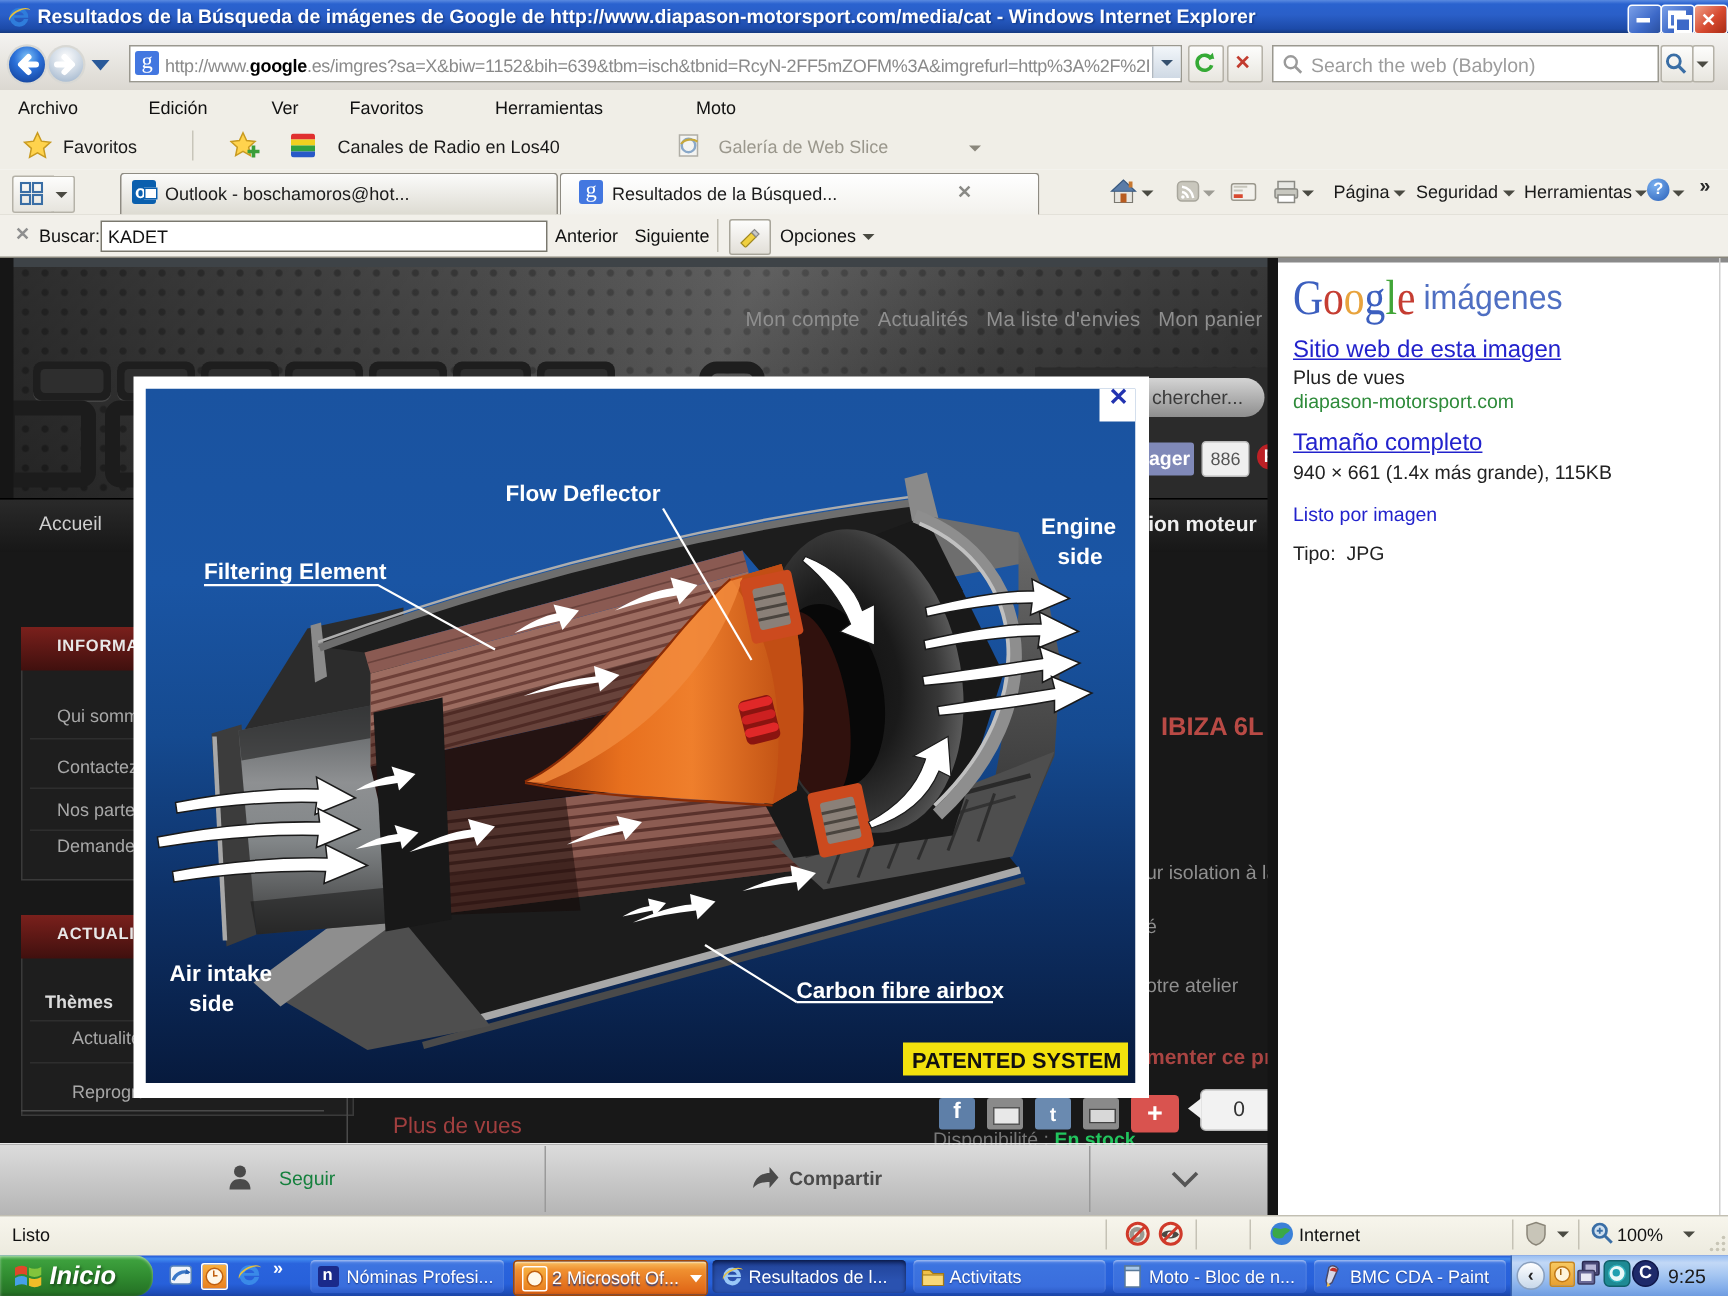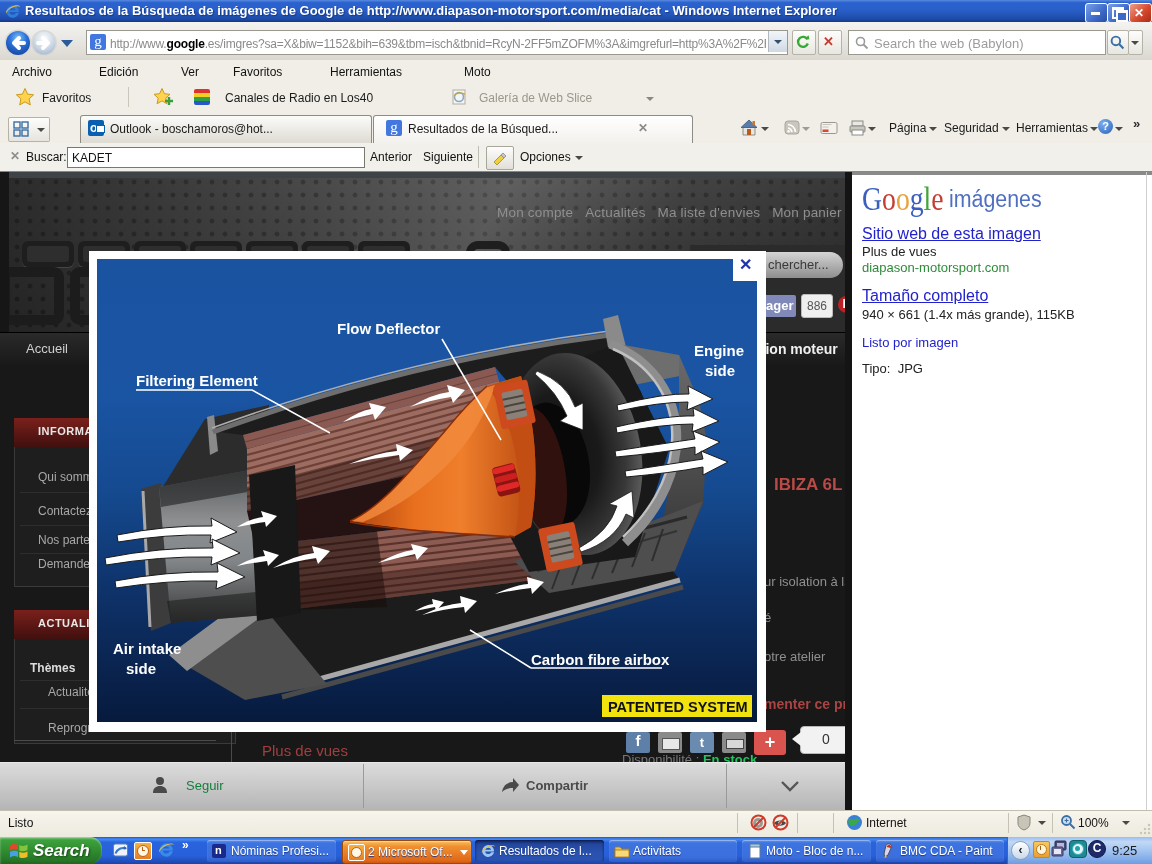--- a/index.html
+++ b/index.html
@@ -580,21 +580,21 @@
   </svg>
 
 <div class="abs" id="taskbar"></div>
 <div class="abs" style="left:0;top:837px;width:102px;height:27px;border-radius:0 12px 12px 0;background:linear-gradient(180deg,#5eba5e 0%,#3da03d 12%,#2f8a2f 55%,#267426 90%,#1e5e1e 100%);box-shadow:inset 0 1px 2px rgba(255,255,255,.5)"></div>
 <svg class="abs" style="left:9px;top:841px" width="20" height="19" viewBox="0 0 20 19">
     <path d="M1 4.2q4 -2.4 8 -.4v5.4q-4 -2 -8 .4z" fill="#e0482a"></path>
     <path d="M10.3 4q4 2 8.2 -.4v5.4q-4.2 2.4 -8.2 .4z" fill="#82c43c"></path>
     <path d="M1 11q4 -2.4 8 -.4v5.4q-4 -2 -8 .4z" fill="#46a0e8"></path>
     <path d="M10.3 10.8q4 2 8.2 -.4v5.4q-4.2 2.4 -8.2 .4z" fill="#f0bc28"></path>
   </svg>
-<div class="abs" style="left:33px;top:841px;font-size:17px;font-weight:bold;font-style:italic;color:#fff;text-shadow:1px 1px 2px #1a4a1a">Search</div>
+<div class="abs" style="left:33px;top:841px;font-size:17px;font-weight:bold;font-style:italic;color:#fff;text-shadow:1px 1px 2px #1a4a1a">Inicio</div>
 
 <svg class="abs" style="left:112px;top:842px" width="17" height="17" viewBox="0 0 17 17">
     <rect x="1.5" y="2" width="14" height="12" rx="2" fill="#f0f4fa" stroke="#5a84b8"></rect>
     <path d="M3.5 11.5C5 7 10 5 14 6.5" stroke="#3a78c8" stroke-width="2.2" fill="none"></path>
     <path d="M12 4l3 2.5-3.5 1z" fill="#2a62b0"></path>
   </svg>
 <div class="abs" style="left:134px;top:842px;width:16px;height:16px;background:linear-gradient(180deg,#f8b040,#e88020);border:1px solid #fff;border-radius:2px">
     <span style="position:absolute;left:2px;top:2px;width:10px;height:10px;border-radius:50%;background:#fff8e8;border:1px solid #c06010"></span>
     <span style="position:absolute;left:7px;top:4px;width:1px;height:4px;background:#c06010"></span>
     <span style="position:absolute;left:7px;top:7px;width:3px;height:1px;background:#c06010"></span>

